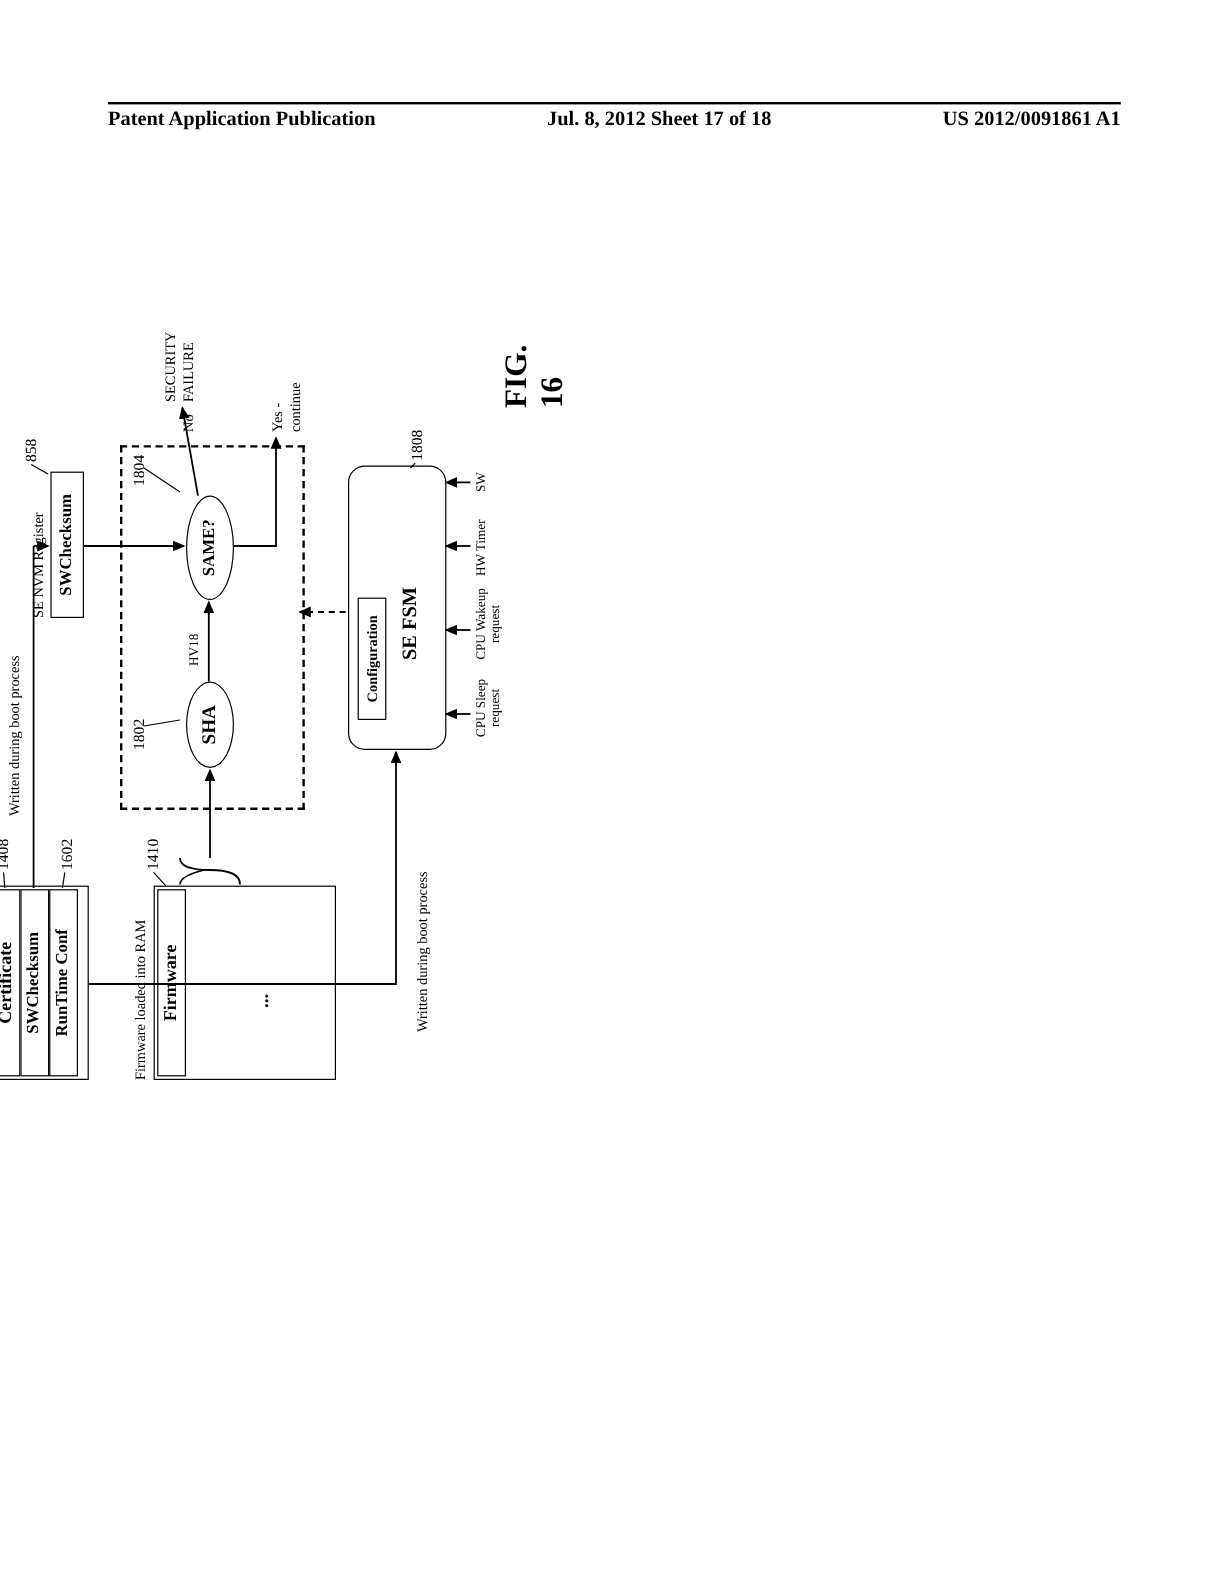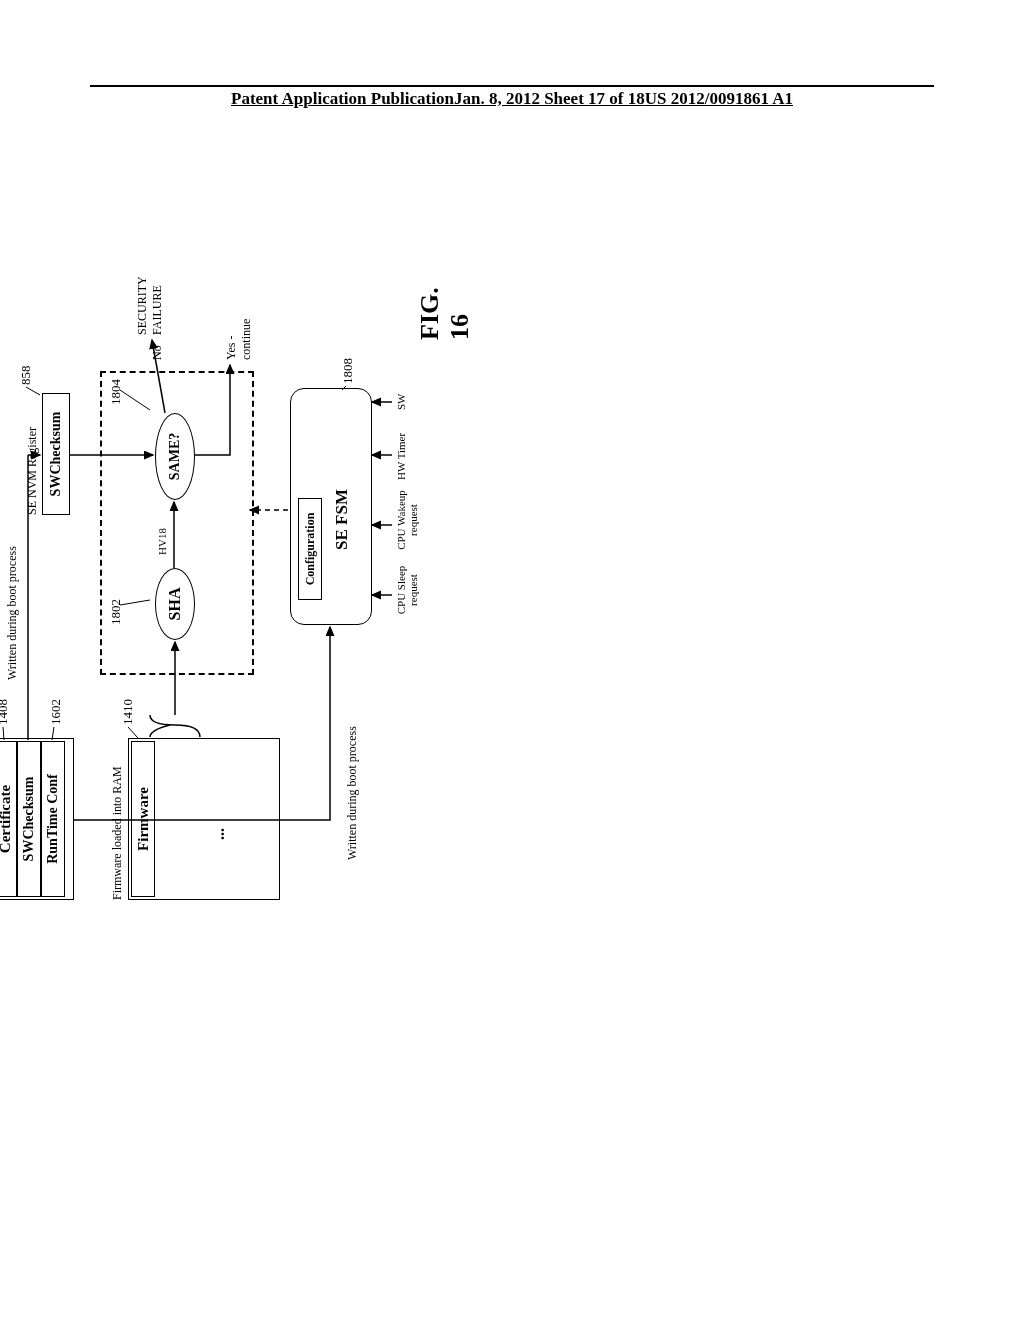--- a/index.html
+++ b/index.html
@@ -11,25 +11,24 @@
     height: 1320px;
     position: relative;
   }
   .header {
     position: absolute;
     top: 85px;
     left: 90px;
     right: 90px;
     border-top: 2px solid #000;
     display: flex;
-    justify-content: center;
+    justify-content: space-between;
     font-size: 17px;
     font-weight: bold;
     padding-top: 2px;
-    text-decoration: underline;
   }
   .diagram-container {
     position: absolute;
     top: 170px;
     left: 200px;
     width: 480px;
     height: 700px;
     transform: rotate(-90deg);
     transform-origin: 250px 480px;
   }
@@ -82,21 +81,21 @@
     top: 0; left: 0;
     overflow: visible;
     pointer-events: none;
   }
 </style>
 </head>
 <body>
 
 <div class="header">
   <span>Patent Application Publication</span>
-  <span>Jan. 8, 2012  Sheet 17 of 18</span>
+  <span>Jul. 8, 2012  Sheet 17 of 18</span>
   <span>US 2012/0091861 A1</span>
 </div>
 
 <div class="diagram-container">
 
   <div class="box" style="left:0px; top:20px; width:160px; height:82px; border-width:1.5px;"></div>
   <div class="box" style="left:3px; top:23px; width:154px; height:22px; font-size:15px;">Certificate</div>
   <div class="box" style="left:3px; top:47px; width:154px; height:22px; font-size:14px;">SWChecksum</div>
   <div class="box" style="left:3px; top:71px; width:154px; height:22px; font-size:14px;">RunTime Conf</div>
 

